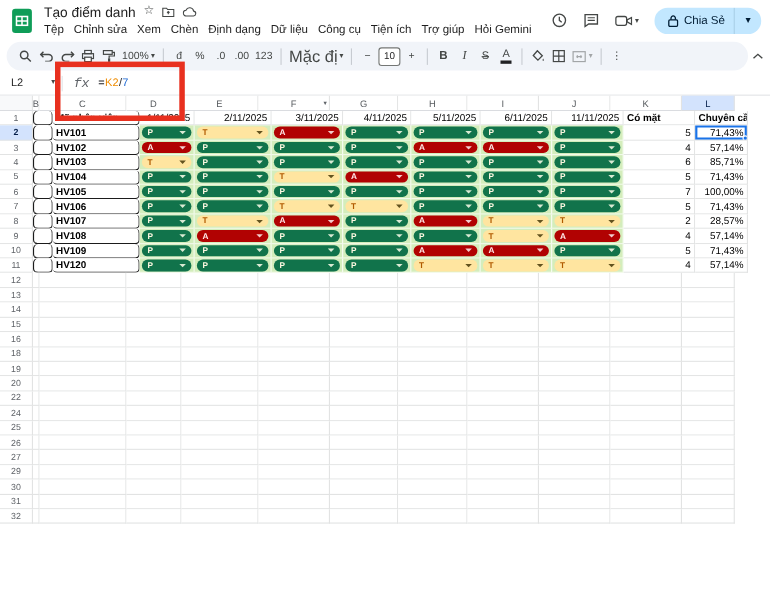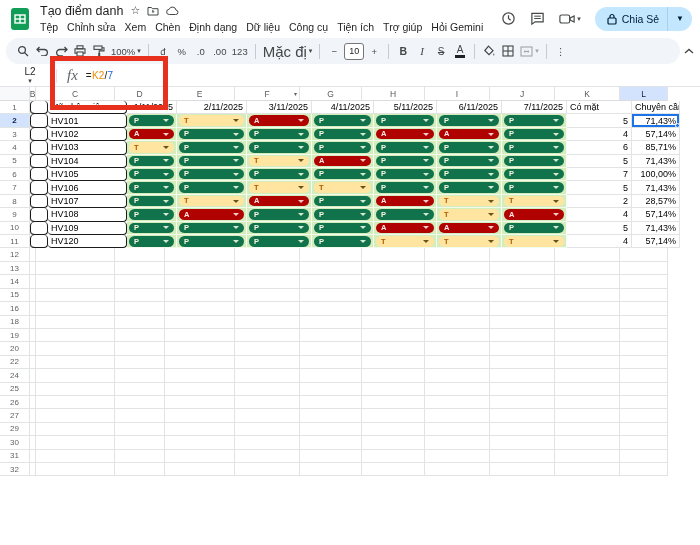--- a/index.html
+++ b/index.html
@@ -37,41 +37,41 @@
   .bold{font-weight:700;font-size:10.5px;}
   .ital{font-style:italic;font-family:"Liberation Serif","DejaVu Serif",serif;font-size:11px;}
   .strike{text-decoration:line-through;font-size:10px;}
   .acolor{font-size:10px;line-height:1;display:flex;flex-direction:column;align-items:center;}
   .acolor .bar{width:10px;height:2.5px;background:#202124;margin-top:0.5px;}
   .dim{opacity:.45;}
   .collapse{margin-left:4px;color:#444746;display:flex;align-items:center;}
 
   
   .fbar{height:22px;display:flex;align-items:center;border-bottom:1px solid #e1e3e6;box-sizing:border-box;}
-  .namebox{width:56px;display:flex;align-items:center;justify-content:space-between;padding:0 6px 0 10px;box-sizing:border-box;flex-direction:column;}
+  .namebox{width:56px;display:flex;align-items:flex-start;justify-content:space-between;padding:0 6px 0 10px;box-sizing:border-box;}
   .namebox .ref{font-size:10px;color:#1f1f1f;}
   .fdivider{width:1px;height:14px;background:#e1e3e6;}
-  .fxlbl{font-style:italic;font-size:15px;color:#5f6368;margin:0 8px 0 10px;font-family:Liberation Serif, serif;text-align:right;}
+  .fxlbl{font-style:italic;font-size:12px;color:#5f6368;margin:0 8px 0 10px;font-family:Liberation Mono, monospace;text-align:right;}
   .formula{font-size:10px;letter-spacing:.2px;}
 
   
   .redbox{position:absolute;left:50px;top:56px;width:108px;height:44px;border:5px solid #e8301f;z-index:40;pointer-events:none;}
 
   
   .grid{position:relative;}
   .colstrip{display:flex;height:14px;}
   .corner{width:30px;flex:0 0 30px;background:#f8f9fa;border-right:1px solid #e2e3e3;border-bottom:1px solid #dadce0;box-sizing:border-box;}
   .colh{position:relative;flex:0 0 auto;box-sizing:border-box;border-right:1px solid #e2e3e3;border-bottom:1px solid #dadce0;font-size:8.5px;color:#575b5f;display:flex;align-items:center;justify-content:center;background:#fff;}
   .colh.sel{background:#d3e3fd;color:#041e49;font-weight:500;}
   .fdrop{position:absolute;right:2px;top:3px;font-size:6px;color:#5f6368;}
   .grow{display:flex;height:13.42px;}
   .gut{flex:0 0 30px;width:30px;box-sizing:border-box;border-right:1px solid #e2e3e3;border-bottom:1px solid #e2e3e3;background:#fff;font-size:8px;color:#5f6368;display:flex;align-items:center;justify-content:center;}
   .gut.sel{background:#d3e3fd;color:#041e49;font-weight:700;}
   .cell{flex:0 0 auto;box-sizing:border-box;height:100%;border-right:1px solid #e2e3e3;border-bottom:1px solid #e2e3e3;font-size:9px;color:#000;display:flex;align-items:center;overflow:hidden;white-space:nowrap;background:#fff;position:relative;}
-  .cell.al{padding-left:3px;justify-content:flex-start;}
+  .cell.al{padding-left:3px;justify-content:flex-start;font-weight:bold;}
   .cell.ar{padding-right:3px;justify-content:flex-end;}
   .cell.tb{border-right-color:#1b1b1b;border-bottom-color:#1b1b1b;}
   .cell.tbl{box-shadow:inset 1px 0 0 #1b1b1b;}
   .cell.green{background:#d4edbc;border-right-color:rgba(255,255,255,.85);border-bottom-color:rgba(255,255,255,.7);}
   .cell.chipcell{padding:0;}
   .cell.selcell{box-shadow:inset 0 0 0 2px #1a73e8;}
   .cell.selcell::after{content:"";position:absolute;right:-1px;bottom:-1px;width:5px;height:5px;border-radius:50%;background:#1a73e8;border:1px solid #fff;box-sizing:border-box;}
   .chip{flex:1;margin:1px 2px;border-radius:7px;height:10.5px;display:flex;align-items:center;justify-content:space-between;padding:0 5px;box-sizing:border-box;}
   .chip .cl{font-size:7.5px;font-weight:700;line-height:1;}
   .chip .tri{width:0;height:0;border-left:3px solid transparent;border-right:3px solid transparent;border-top:3.5px solid;}
@@ -306,21 +306,21 @@
         <div class="grow">
           <div class="gut">1</div>
           <div class="cell tb tbl" style="width: 6px; flex-basis: 6px;"></div>
           <div class="cell tb al" style="width: 79px; flex-basis: 79px;">Mã nhân viên</div>
           <div class="cell ar" style="width: 50px; flex-basis: 50px;">1/11/2025</div>
           <div class="cell ar" style="width: 70px; flex-basis: 70px;">2/11/2025</div>
           <div class="cell ar" style="width: 65px; flex-basis: 65px;">3/11/2025</div>
           <div class="cell ar" style="width: 62px; flex-basis: 62px;">4/11/2025</div>
           <div class="cell ar" style="width: 63px; flex-basis: 63px;">5/11/2025</div>
           <div class="cell ar" style="width: 65px; flex-basis: 65px;">6/11/2025</div>
-          <div class="cell ar" style="width: 65px; flex-basis: 65px;">7/11/2025</div>
+          <div class="cell ar" style="width: 65px; flex-basis: 65px;">11/11/2025</div>
           <div class="cell al" style="width: 65px; flex-basis: 65px; text-align: center;">Có mặt</div>
           <div class="cell al" style="width: 48px; flex-basis: 48px;">Chuyên cần</div>
         </div>
         <div class="grow">
           <div class="gut sel">2</div>
           <div class="cell tb tbl" style="width: 6px; flex-basis: 6px;"></div>
           <div class="cell tb al" style="width: 79px; flex-basis: 79px;">HV101</div>
           <div class="cell green chipcell" style="width: 50px; flex-basis: 50px;">
             <div class="chip P">
               <span class="cl">P</span>

